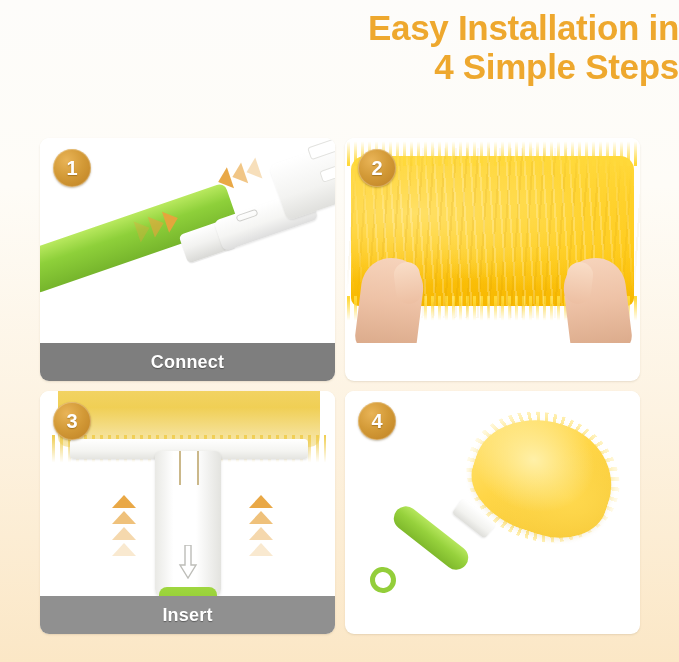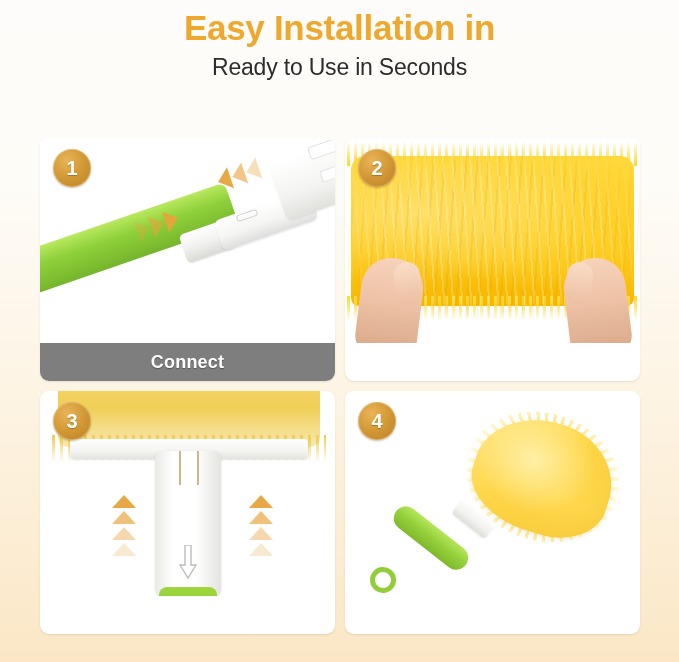--- a/index.html
+++ b/index.html
@@ -12,21 +12,21 @@
 
   body {
     font-family: "Liberation Sans", sans-serif;
     background: linear-gradient(to bottom, #fdfcfa 0%, #fefcf7 28%, #fdf3e2 62%, #fbe7c6 100%);
     position: relative;
   }
 
   
   .header {
     padding-top: 8px;
-    text-align: center;
+    text-align: right;
   }
   .title {
     color: #eea82e;
     font-weight: bold;
     font-size: 35px;
     line-height: 39px;
     letter-spacing: -0.3px;
   }
   .title-line { display: block; }
   .subtitle {
@@ -374,22 +374,22 @@
     border-radius: 50%;
     transform: rotate(38deg);
   }
 </style>
 </head>
 <body>
 
 <div class="header">
   <h1 class="title">
     <span class="title-line">Easy Installation in</span>
+    <span class="title-line">4 Simple Steps</span>
   </h1>
-  <div class="subtitle">Ready to Use in Seconds</div>
 </div>
 
 <div class="steps-grid">
 
   <div class="step-card">
     <div class="photo">
       <div class="c1-handle"></div>
       <div class="c1-collar"></div>
       <div class="c1-rod"></div>
       <div class="c1-slot"></div>
@@ -453,20 +453,23 @@
         <span class="chev up"></span>
           <span class="chev up"></span>
           <span class="chev up"></span>
           <span class="chev up"></span>
       </div>
       <div class="c3-green"></div>
     </div>
     <div class="badge">
       <span class="badge-num">3</span>
     </div>
+    <div class="label-bar translucent">
+      <span class="label-text">Insert</span>
+    </div>
   </div>
 
   <div class="step-card">
     <div class="photo">
       <div class="c4-fuzz"></div>
       <div class="c4-duster"></div>
       <div class="c4-neck"></div>
       <div class="c4-handle"></div>
       <div class="c4-loop"></div>
     </div>

